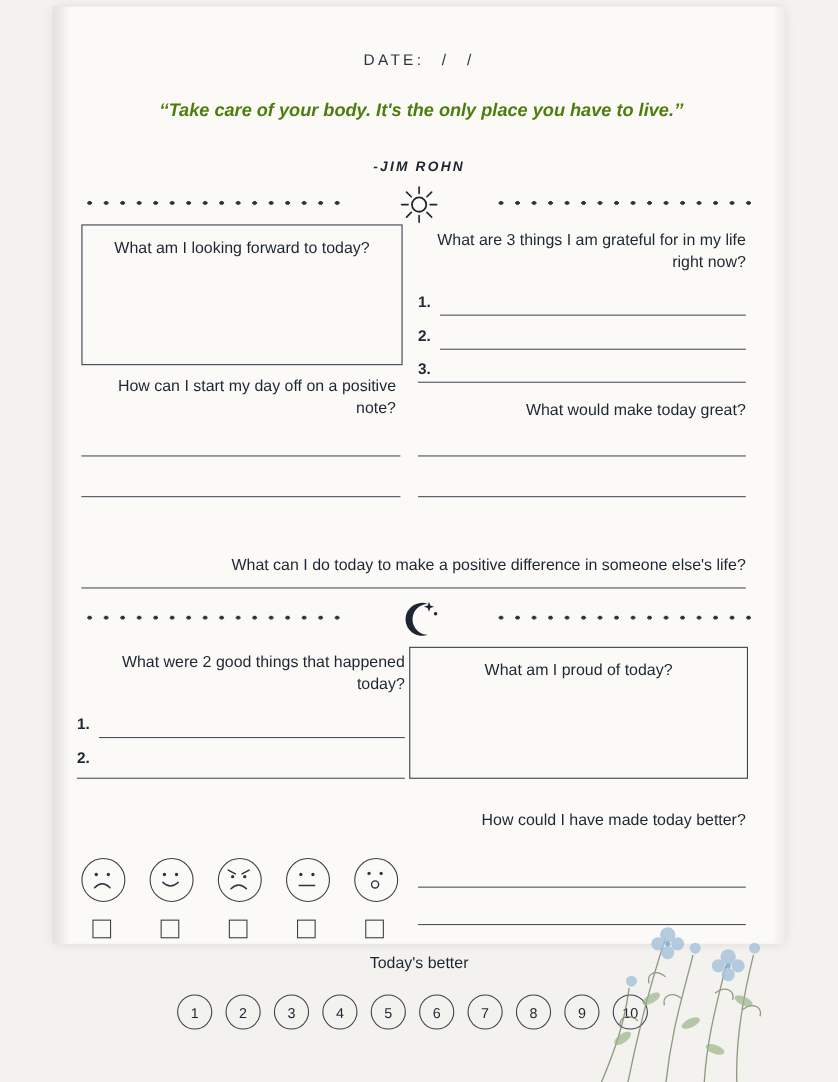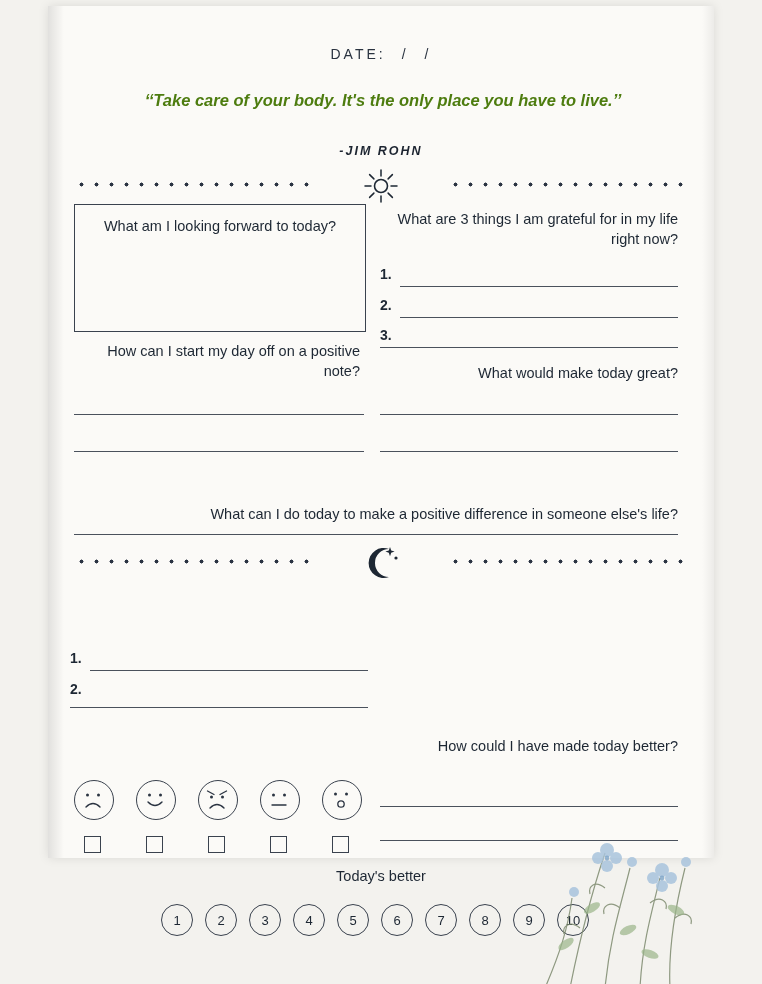--- a/index.html
+++ b/index.html
@@ -263,25 +263,29 @@
         <div class="moon">
           <svg width="44" height="40" viewBox="0 0 44 40">
             <path d="M30 6 A15 15 0 1 0 30 34 A12 12 0 1 1 30 6 Z" fill="#1d2733"></path>
             <path d="M31 4 l1.2 3.4 3.4 1.2 -3.4 1.2 -1.2 3.4 -1.2 -3.4 -3.4 -1.2 3.4 -1.2 Z" fill="#1d2733"></path>
             <circle cx="37" cy="15" r="1.6" fill="#1d2733"></circle>
           </svg>
         </div>
         <div class="dots right"></div>
       </div>
 
+      <div class="q" style="left:20px; top:587px; width:300px;">What were 2 good things that happened today?</div>
       <div class="numlabel" style="left:22px; top:644px;">1.</div>
       <div class="line" style="left:42px; top:664px; width:278px;"></div>
       <div class="numlabel" style="left:22px; top:675px;">2.</div>
       <div class="line" style="left:22px; top:701px; width:298px;"></div>
 
+      <div class="box" style="left:324px; top:582px; width:306px; height:118px;">
+        <div class="box-label">What am I proud of today?</div>
+      </div>
 
 
       <div class="face" style="left:26px; top:774px;">
         <svg width="36" height="36" viewBox="0 0 36 36">
           <circle cx="12.5" cy="14" r="1.5" fill="#2b3442"></circle>
           <circle cx="23.5" cy="14" r="1.5" fill="#2b3442"></circle>
           <path d="M11 26 Q18 19 25 26" fill="none" stroke="#2b3442" stroke-width="1.4" stroke-linecap="round"></path>
         </svg>
       </div>
       <div class="face" style="left:88px; top:774px;">

